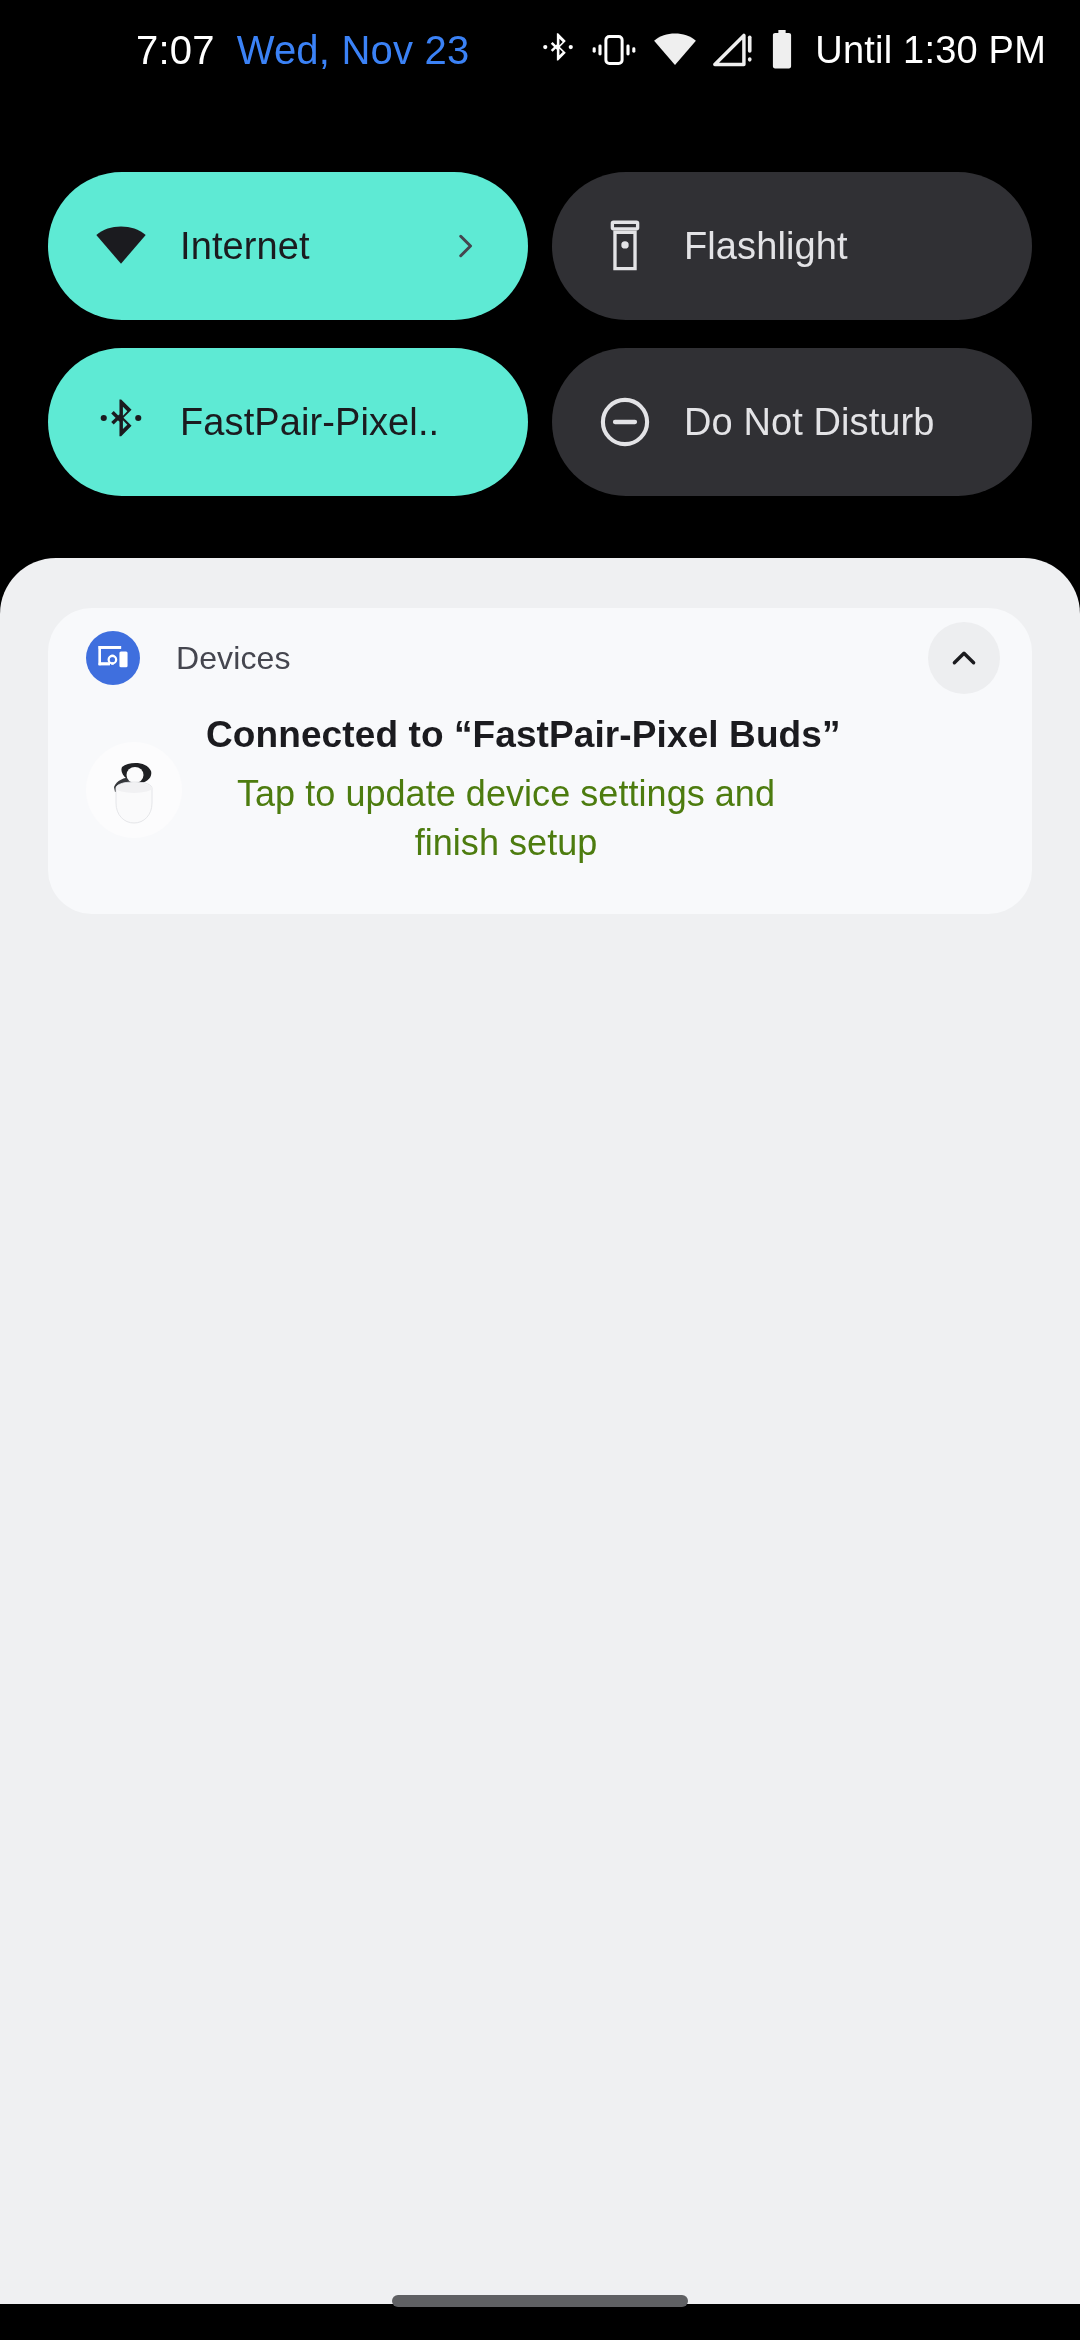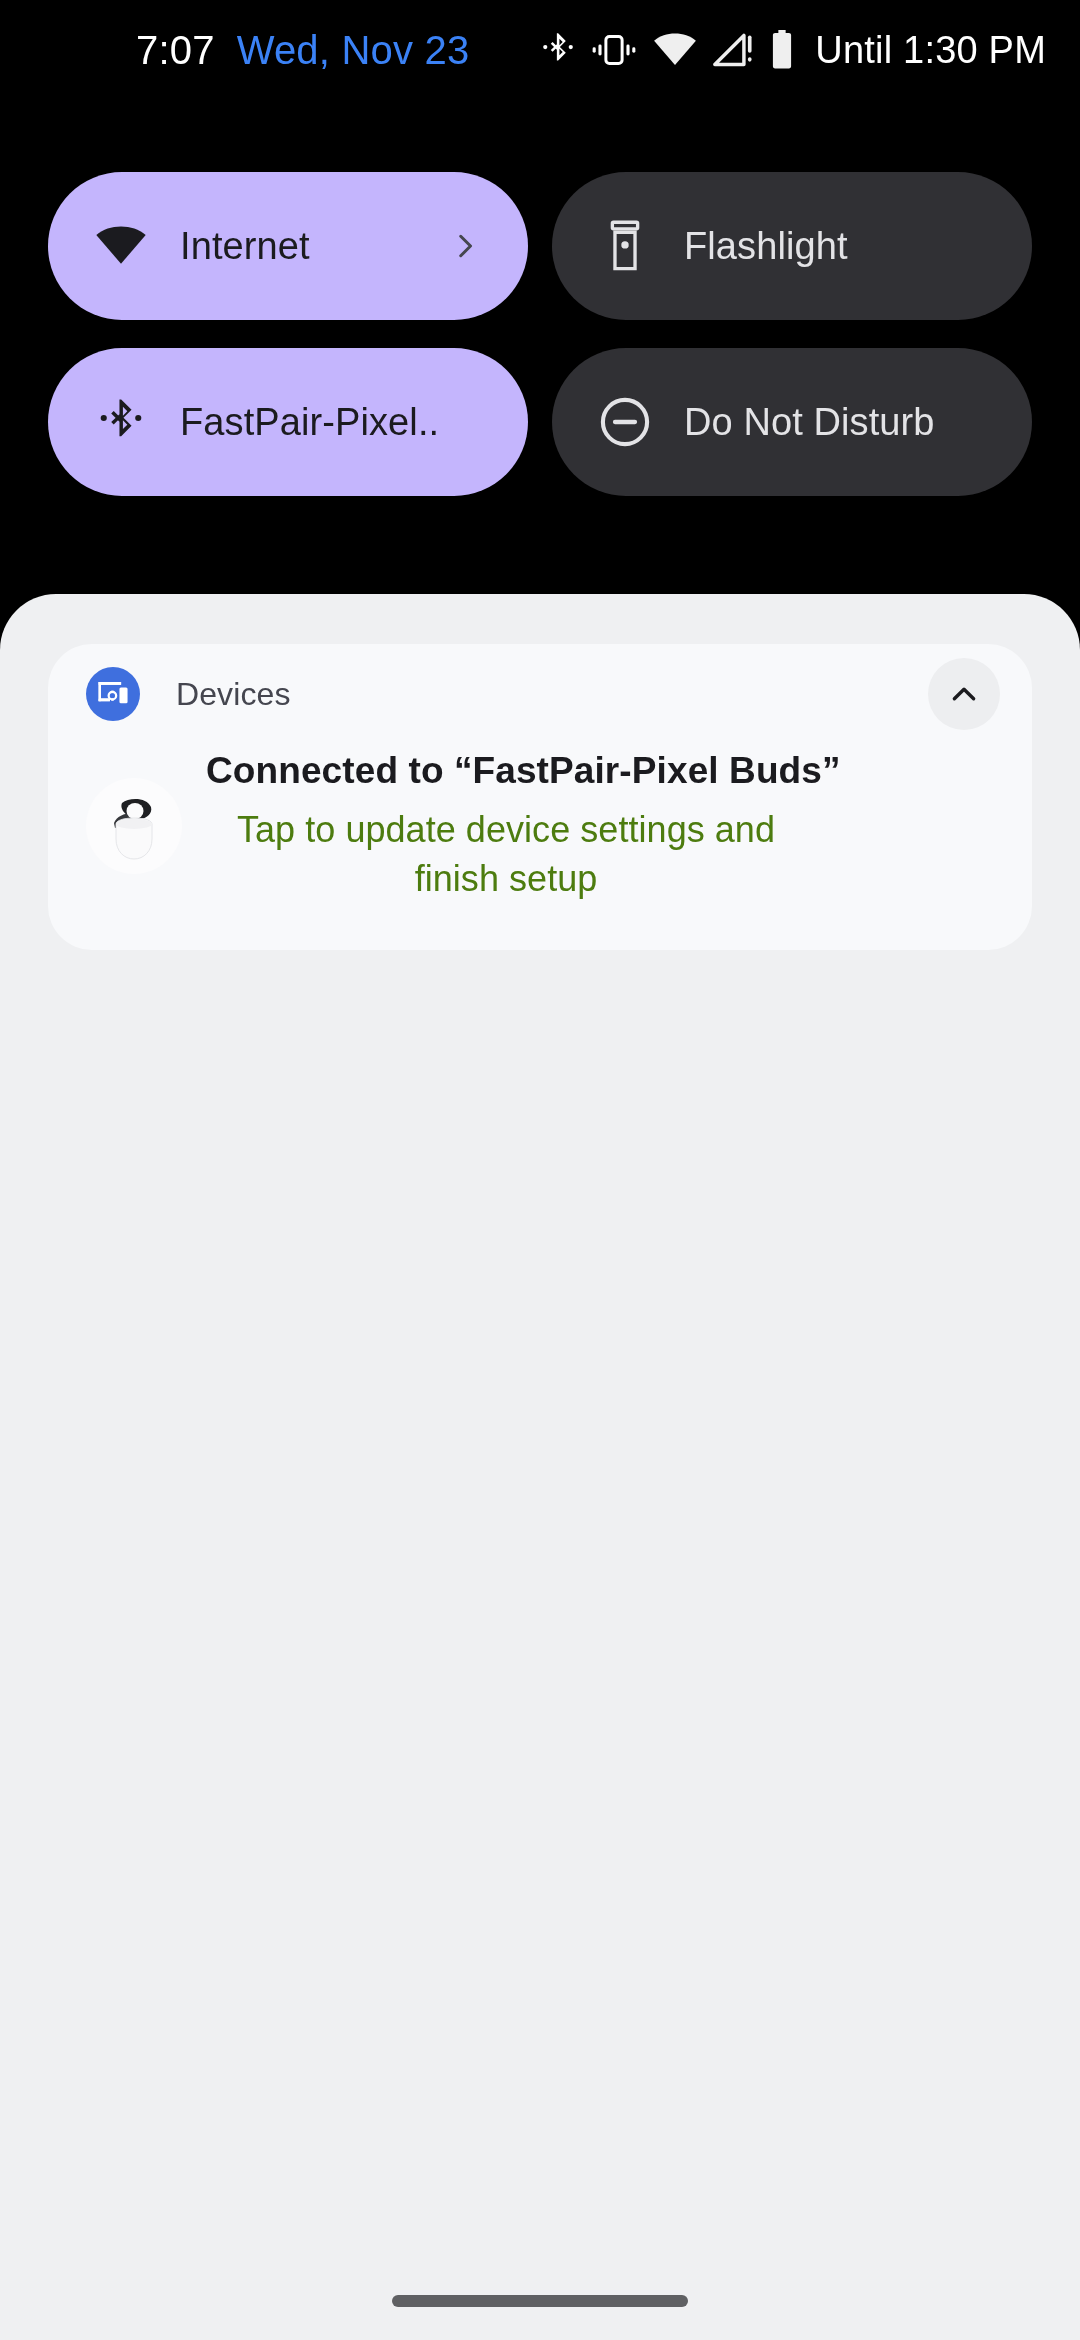--- a/index.html
+++ b/index.html
@@ -44,39 +44,39 @@
     grid-template-columns:480px 480px;
     grid-template-rows:148px 148px;
     column-gap:24px; row-gap:28px;
   }
   .qs-tile {
     border-radius:74px;
     display:flex; align-items:center;
     padding:0 0 0 46px;
     position:relative;
   }
-  .qs-tile.active { background:#c4b5fd; }
+  .qs-tile.active { background:#5eead4; }
   .qs-tile.inactive { background:#303034; }
   .qs-tile .qs-icon { width:54px; height:54px; flex:0 0 54px; display:flex; align-items:center; justify-content:center; }
   .qs-tile .qs-label {
     font-size:38px; margin-left:32px;
     white-space:nowrap; overflow:hidden;
     letter-spacing:0.1px;
   }
   .qs-tile.active .qs-label { color:#1B1B1F; }
   .qs-tile.inactive .qs-label { color:#E3E3E6; }
   .qs-chevron {
     position:absolute; right:48px; top:50%;
     transform:translateY(-50%);
     width:30px; height:30px;
   }
 
   
   .shade {
-    position:absolute; left:0; top:594px;
+    position:absolute; left:0; top:558px;
     width:1080px; height:1746px;
     background:#EFF0F2;
     border-top-left-radius:56px;
     border-top-right-radius:56px;
   }
 
   .notif-card {
     position:absolute; left:48px; top:50px;
     width:984px;
     background:#F8F9FB;

